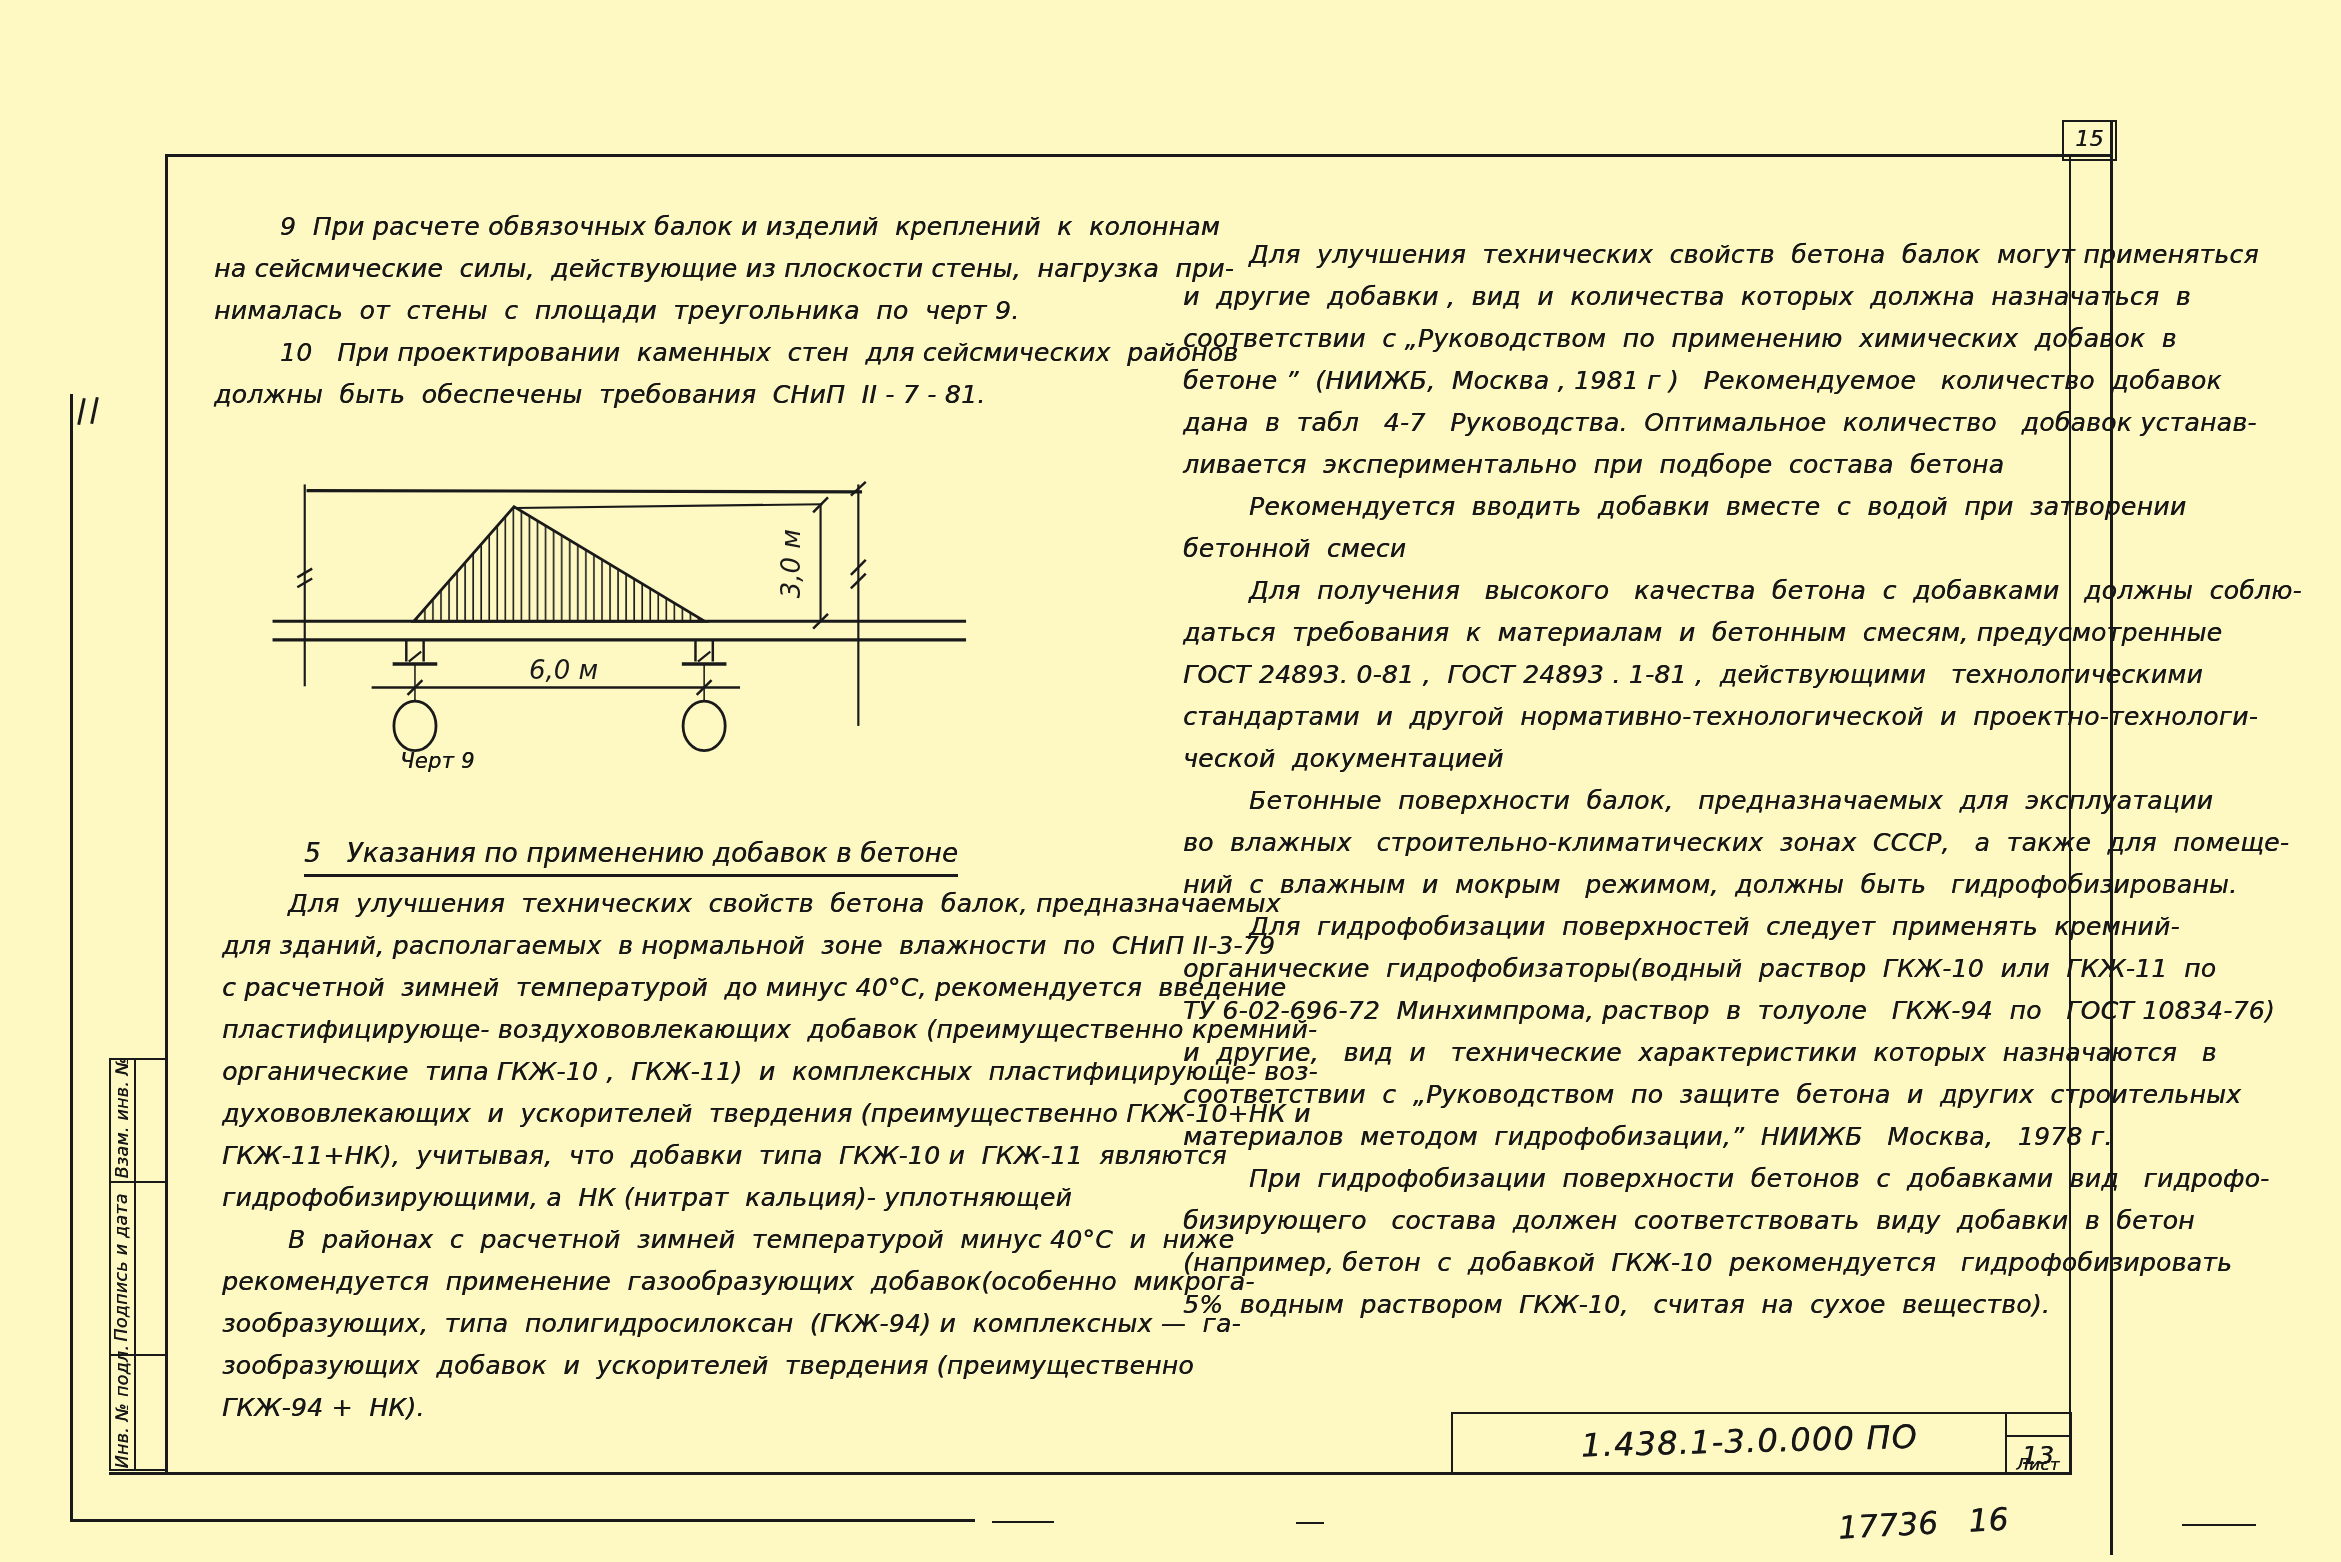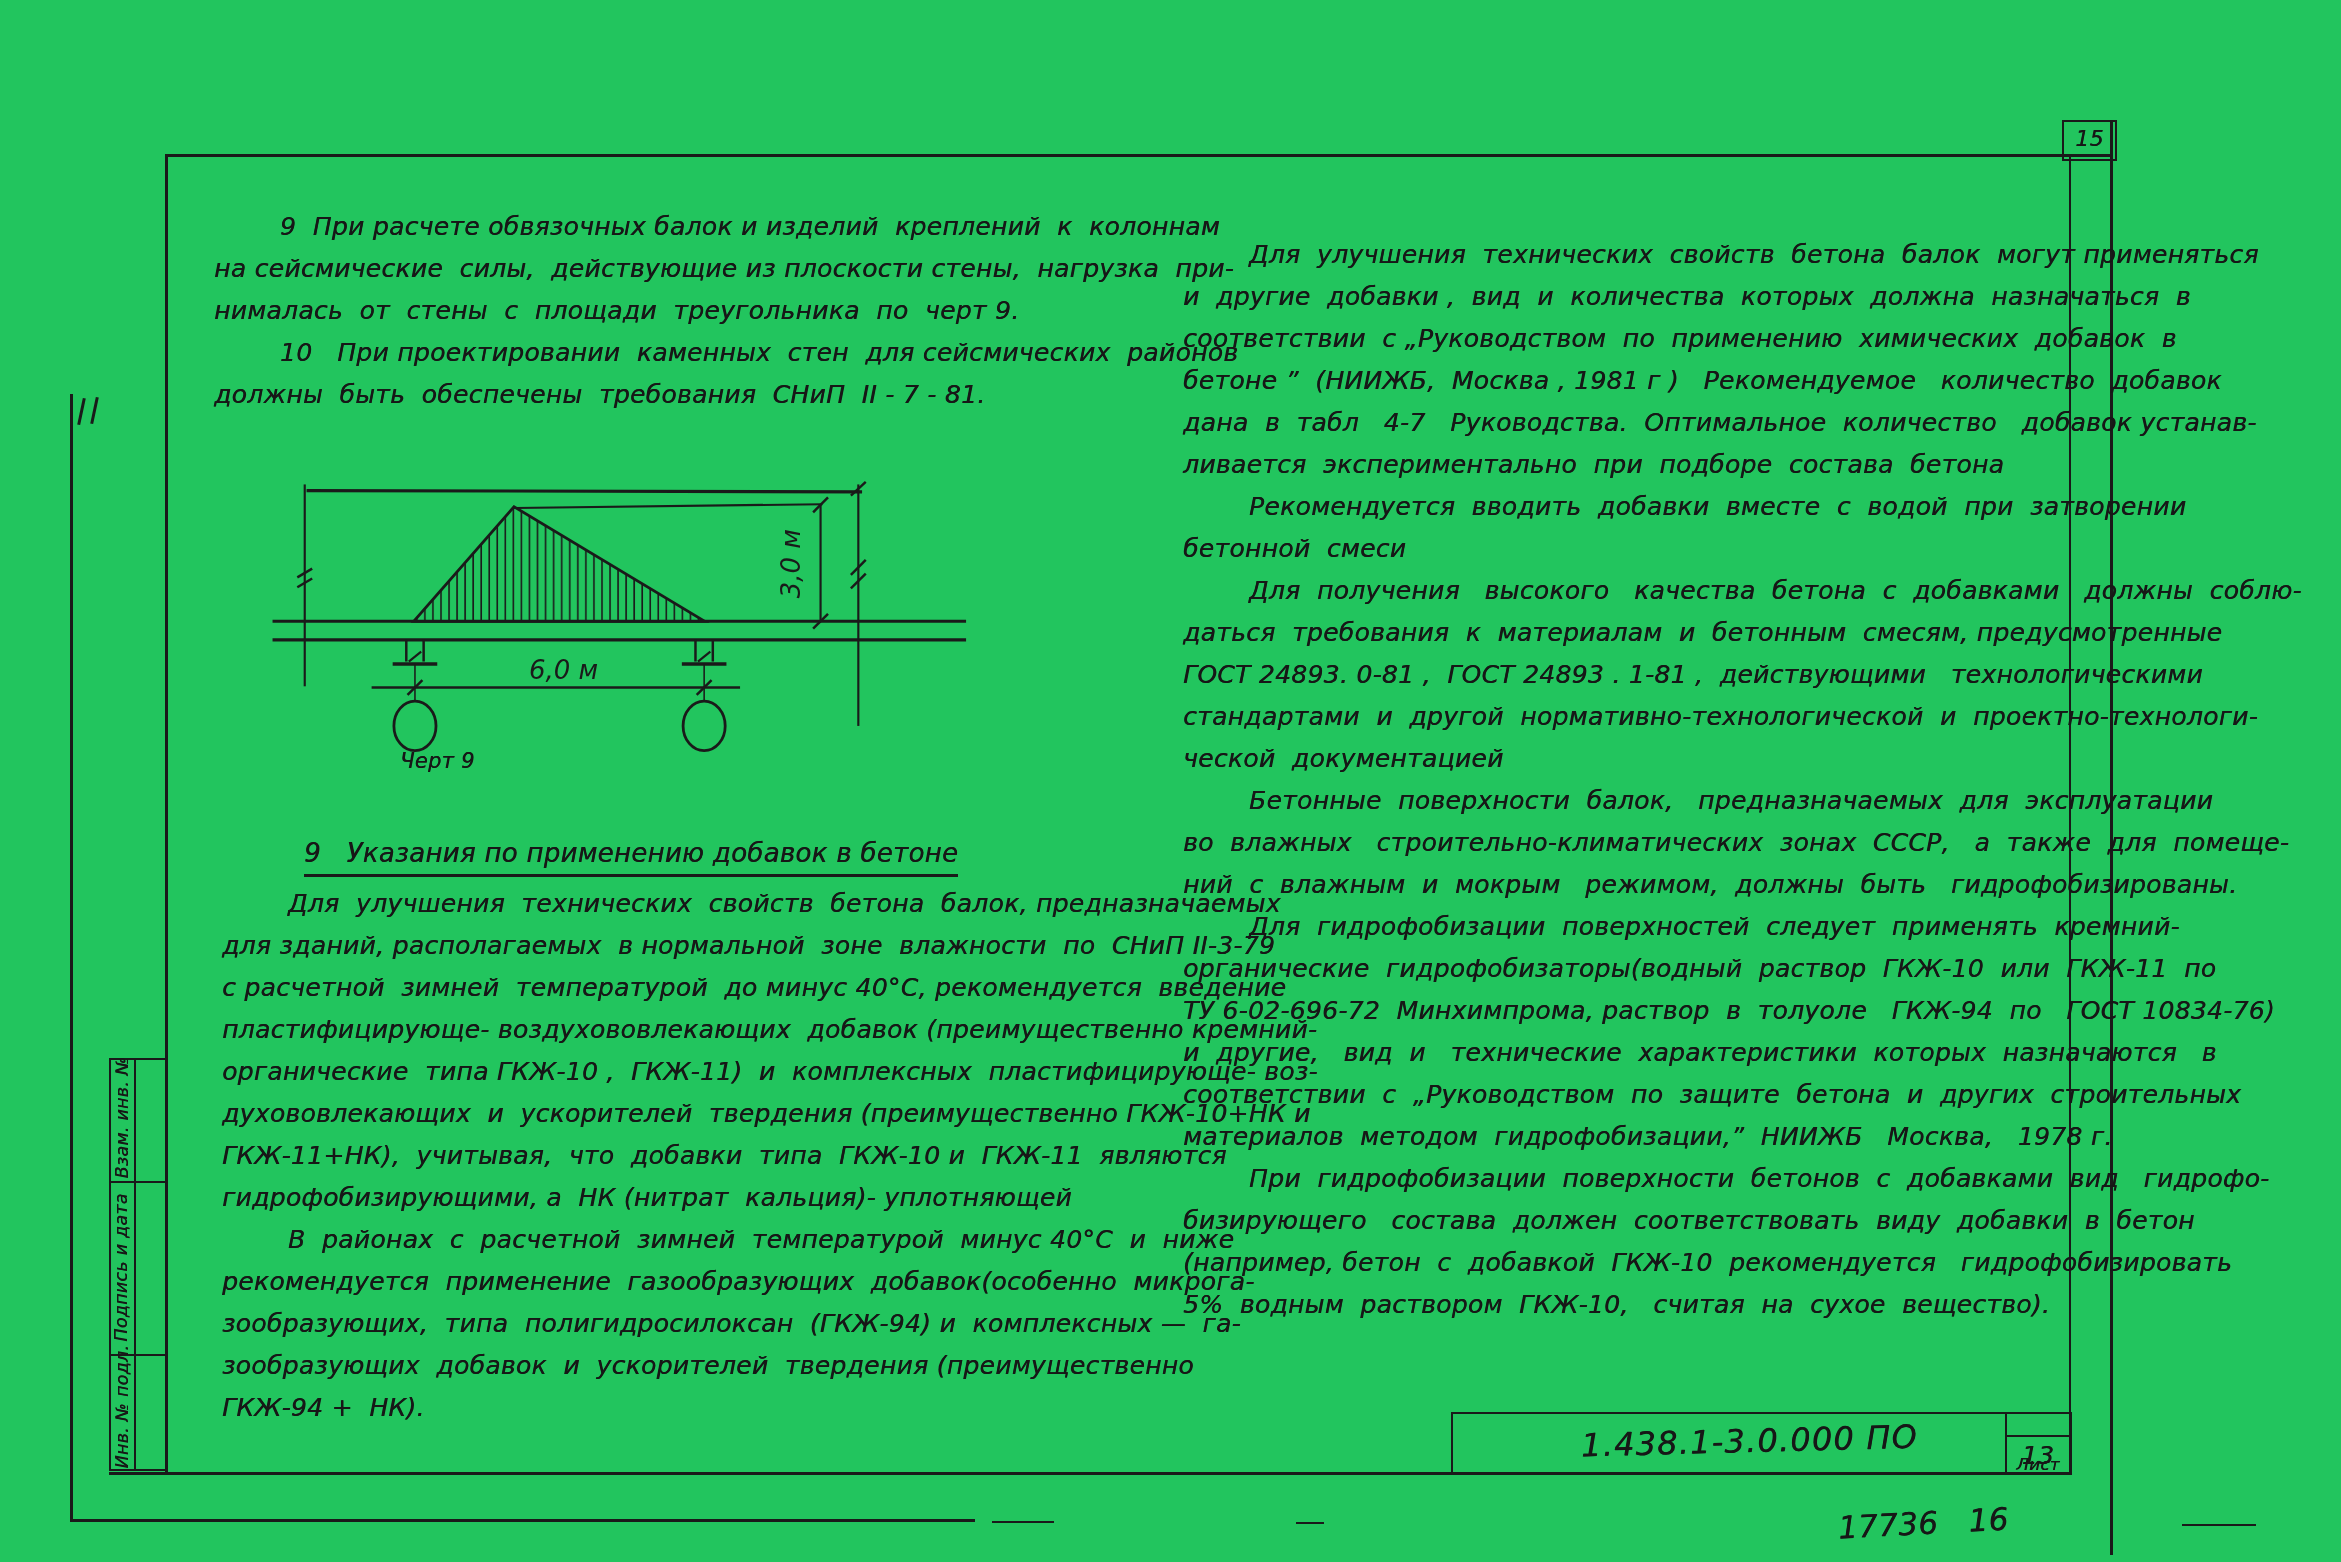--- a/index.html
+++ b/index.html
@@ -1,19 +1,19 @@
 <!DOCTYPE html>
 <html style="font-size:10px"><head>
 <meta charset="utf-8">
 <style>
   html,body{margin:0;padding:0;background:#cfcfcf;}
   #page{
     position:relative;
     width:2342px;height:1563px;
-    background:#22c55e;
+    background:#fef9c3;
     overflow:hidden;
     font-family:"DejaVu Sans", sans-serif;
     color:#171717;
   }
   .hw{
     font-style:italic;
     white-space:pre;
     letter-spacing:0.3px;
     text-shadow:0.4px 0.2px 0 currentColor;
   }
@@ -110,21 +110,21 @@
     <ellipse cx="717" cy="402" rx="34" ry="40" fill="none" stroke="#1a1a1a" stroke-width="4.5"></ellipse>
 
     <line x1="180" y1="340" x2="775" y2="340" stroke="#1a1a1a" stroke-width="4"></line>
     <line x1="238" y1="352" x2="262" y2="328" stroke="#1a1a1a" stroke-width="4"></line>
     <line x1="705" y1="352" x2="729" y2="328" stroke="#1a1a1a" stroke-width="4"></line>
     <text x="490" y="326" font-size="42" text-anchor="middle">6,0 м</text>
   </svg>
 
   <div class="hw abs" style="left:400px;top:749px;font-size:21px;">Черт 9</div>
 
-  <div class="hw heading abs" style="left:304px;top:838px;">9   Указания по применению добавок в бетоне</div>
+  <div class="hw heading abs" style="left:304px;top:838px;">5   Указания по применению добавок в бетоне</div>
 
   <div class="hw body-text abs" style="left:222px;top:883px;">        Для  улучшения  технических  свойств  бетона  балок, предназначаемых
 для зданий, располагаемых  в нормальной  зоне  влажности  по  СНиП II-3-79
 с расчетной  зимней  температурой  до минус 40°С, рекомендуется  введение
 пластифицирующе- воздухововлекающих  добавок (преимущественно кремний-
 органические  типа ГКЖ-10 ,  ГКЖ-11)  и  комплексных  пластифицирующе- воз-
 духововлекающих  и  ускорителей  твердения (преимущественно ГКЖ-10+НК и
 ГКЖ-11+НК),  учитывая,  что  добавки  типа  ГКЖ-10 и  ГКЖ-11  являются
 гидрофобизирующими, а  НК (нитрат  кальция)- уплотняющей
         В  районах  с  расчетной  зимней  температурой  минус 40°С  и  ниже

